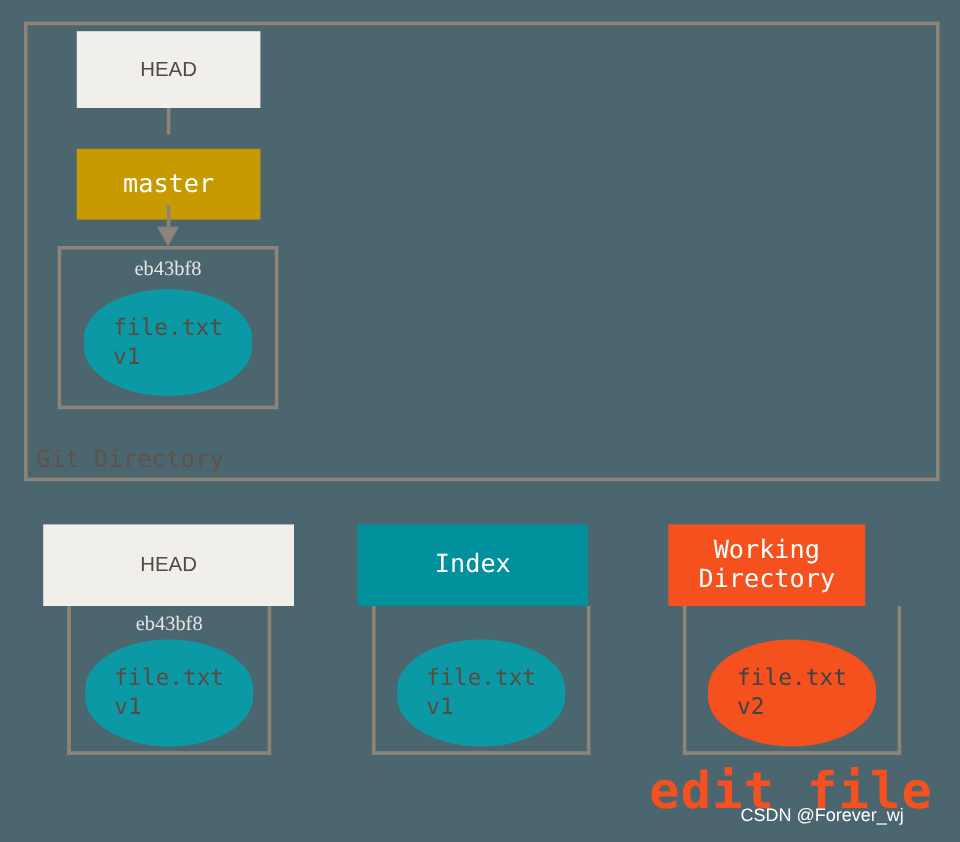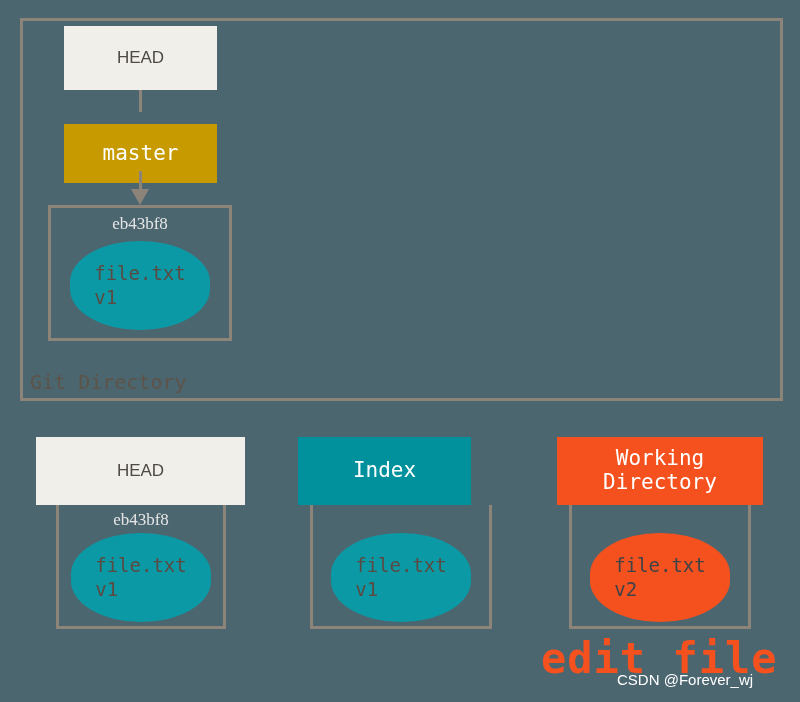--- a/index.html
+++ b/index.html
@@ -183,27 +183,27 @@
   <div class="hash" style="left:48px; top:215px; width:184px;">eb43bf8</div>
   <div class="blob blob-teal" style="left:70px; top:241px; width:140px; height:89px;">file.txt
 v1</div>
 
   <div class="hdr hdr-head" style="left:36px; top:437px; width:209px; height:68px;">HEAD</div>
   <div class="area-box no-top" style="left:56px; top:505px; width:170px; height:124px;"></div>
   <div class="hash" style="left:56px; top:511px; width:170px;">eb43bf8</div>
   <div class="blob blob-teal" style="left:71px; top:533px; width:140px; height:89px;">file.txt
 v1</div>
 
-  <div class="hdr hdr-index" style="left:298px; top:437px; width:173px; height:68px;">Index</div>
+  <div class="hdr hdr-index" style="left:298px; top:437px; width:192px; height:68px;">Index</div>
   <div class="area-box no-top" style="left:310px; top:505px; width:182px; height:124px;"></div>
   <div class="hash" style="left:310px; top:511px; width:182px;"></div>
   <div class="blob blob-teal" style="left:331px; top:533px; width:140px; height:89px;">file.txt
 v1</div>
 
-  <div class="hdr hdr-wd" style="left:557px; top:437px; width:206px; height:68px;">Working
+  <div class="hdr hdr-wd" style="left:557px; top:437px; width:164px; height:68px;">Working
 Directory</div>
   <div class="area-box no-top" style="left:569px; top:505px; width:182px; height:124px;"></div>
   <div class="hash" style="left:569px; top:511px; width:182px;"></div>
   <div class="blob blob-orange" style="left:590px; top:533px; width:140px; height:89px;">file.txt
 v2</div>
 
   <div class="edit-note" style="left:541px; top:638px;">edit file</div>
   <div class="watermark" style="left:617px; top:672px;">CSDN @Forever_wj</div>
 
 </div>

